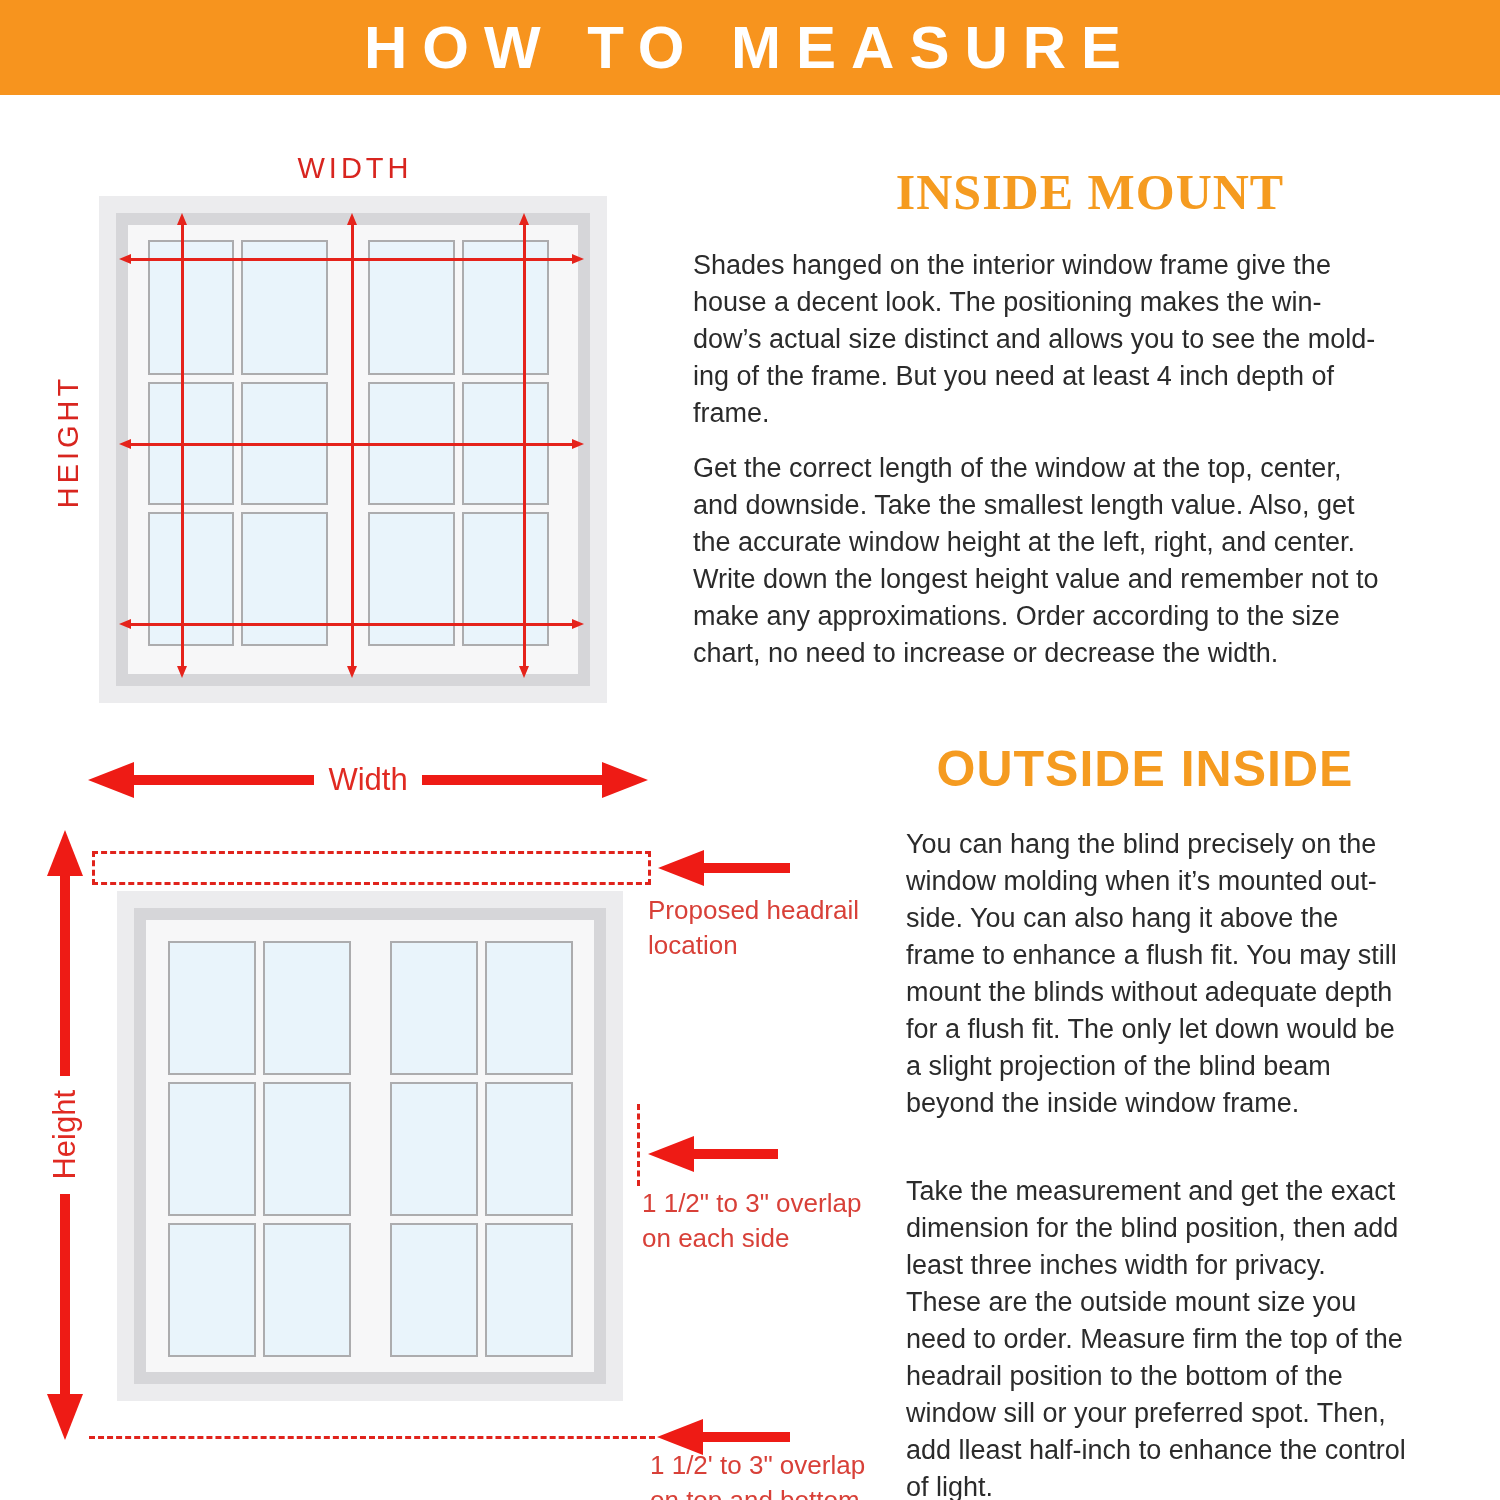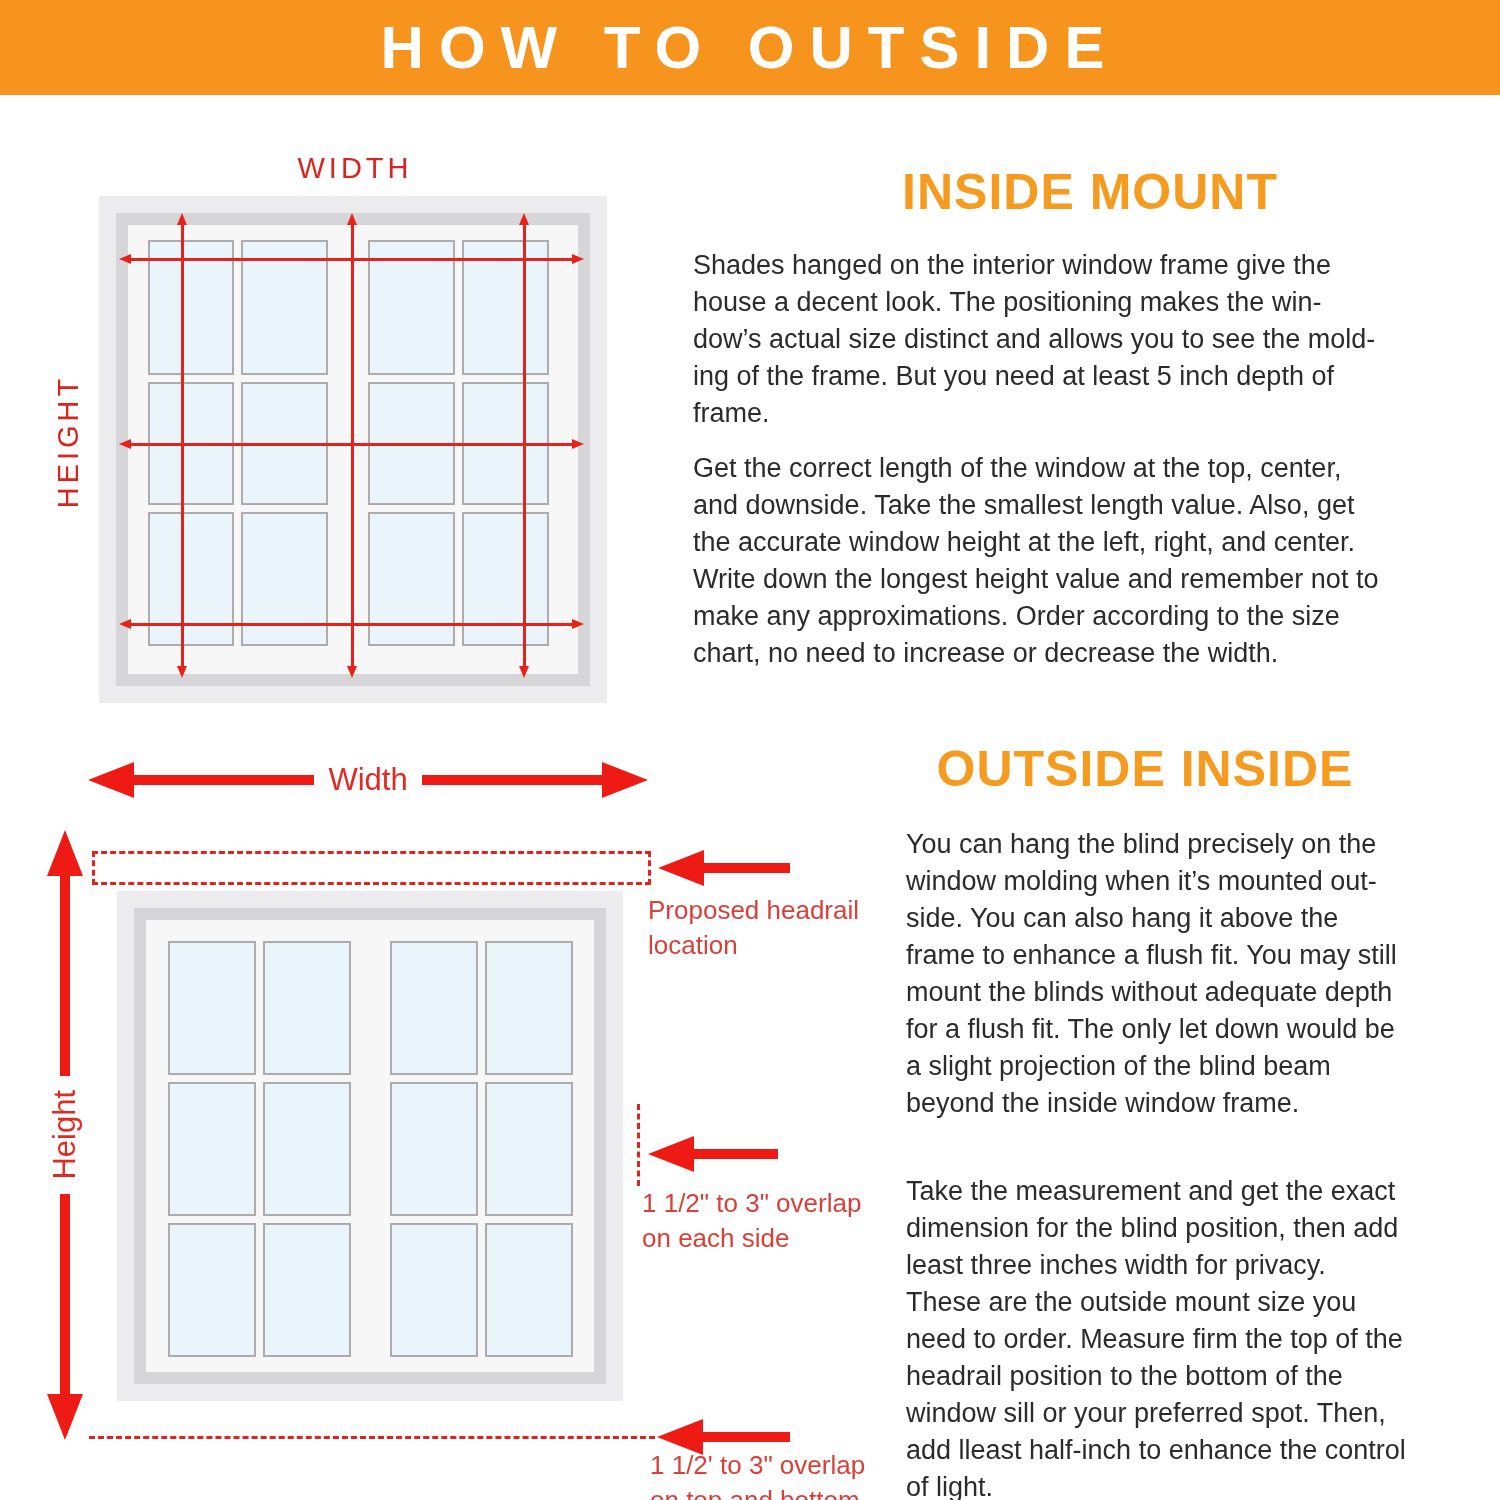--- a/index.html
+++ b/index.html
@@ -71,21 +71,21 @@
   .dashed-rect{position:absolute;border:3px dashed #E0231C;}
   .dashed-h{position:absolute;border-top:3px dashed #E0231C;height:0;}
   .dashed-v{position:absolute;border-left:3px dashed #E0231C;width:0;}
   
   .rot-label{transform:rotate(-90deg);}
 </style>
 </head>
 <body>
 
 <div class="banner">
-  <div class="banner-title">HOW TO OUTSIDE</div>
+  <div class="banner-title">HOW TO MEASURE</div>
 </div>
 
 <div class="red-label" style="left:200px;top:152px;width:310px;">WIDTH</div>
 
 <div class="red-label rot-label" style="left:-32px;top:425px;width:200px;">HEIGHT</div>
 
 <div class="win-outer" style="left:99px;top:196px;width:508px;height:507px;">
   <div class="win-band"></div>
   <div class="win-inner"></div>
   <div class="pane-grid" style="left:49px;top:44px;grid-template-columns:86px 87px 26px 87px 87px;grid-template-rows:135px 123px 134px;">
@@ -107,26 +107,26 @@
   </div>
 </div>
 
 <div class="tarrow-h" style="left:130px;top:258px;width:443px;"></div>
 <div class="tarrow-h" style="left:130px;top:443px;width:443px;"></div>
 <div class="tarrow-h" style="left:130px;top:623px;width:443px;"></div>
 <div class="tarrow-v" style="left:181px;top:224px;height:443px;"></div>
 <div class="tarrow-v" style="left:351px;top:224px;height:443px;"></div>
 <div class="tarrow-v" style="left:523px;top:224px;height:443px;"></div>
 
-<div class="section-heading" style="left:700px;top:163px;width:780px;">INSIDE MOUNT</div>
+<div class="section-heading" style="left:700px;top:163px;width:780px;font-family:Liberation Serif, serif;">INSIDE MOUNT</div>
 
 <div class="para" style="left:693px;top:247px;width:805px;">Shades hanged on the interior window frame give the
 house a decent look. The positioning makes the win-
 dow’s actual size distinct and allows you to see the mold-
-ing of the frame. But you need at least 5 inch depth of
+ing of the frame. But you need at least 4 inch depth of
 frame.</div>
 
 <div class="para" style="left:693px;top:450px;width:805px;">Get the correct length of the window at the top, center,
 and downside. Take the smallest length value. Also, get
 the accurate window height at the left, right, and center.
 Write down the longest height value and remember not to
 make any approximations. Order according to the size
 chart, no need to increase or decrease the width.</div>
 
 <div class="section-heading" style="left:860px;top:740px;width:570px;">OUTSIDE INSIDE</div>

